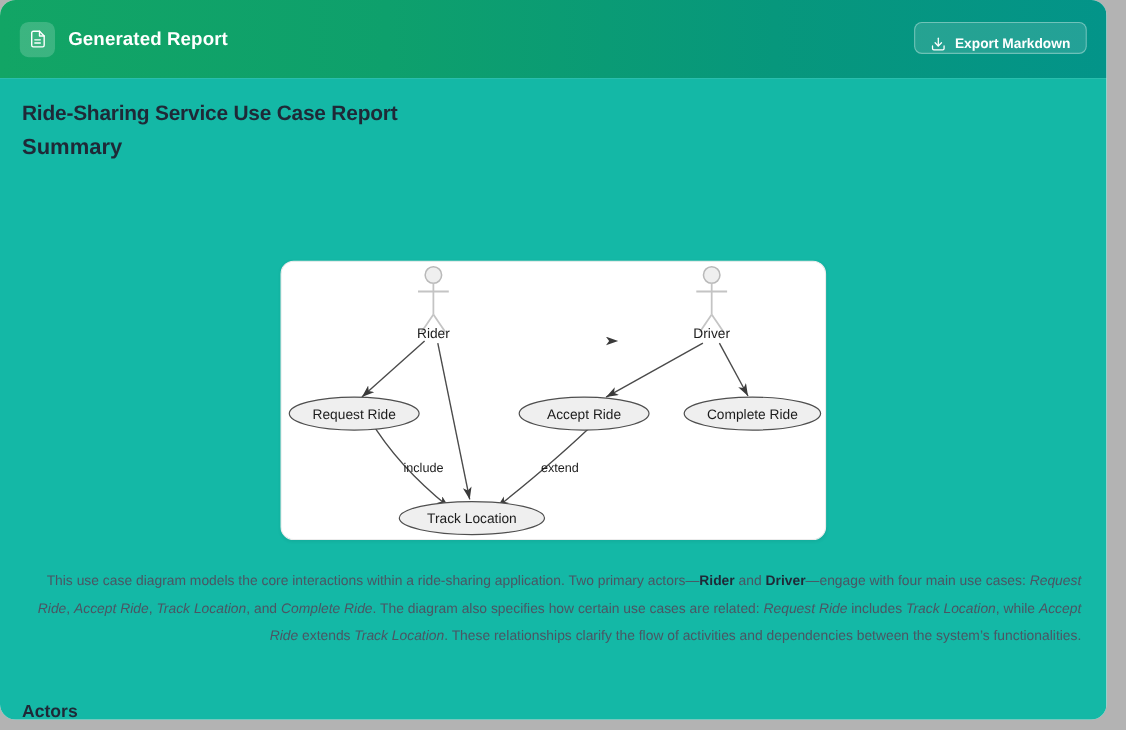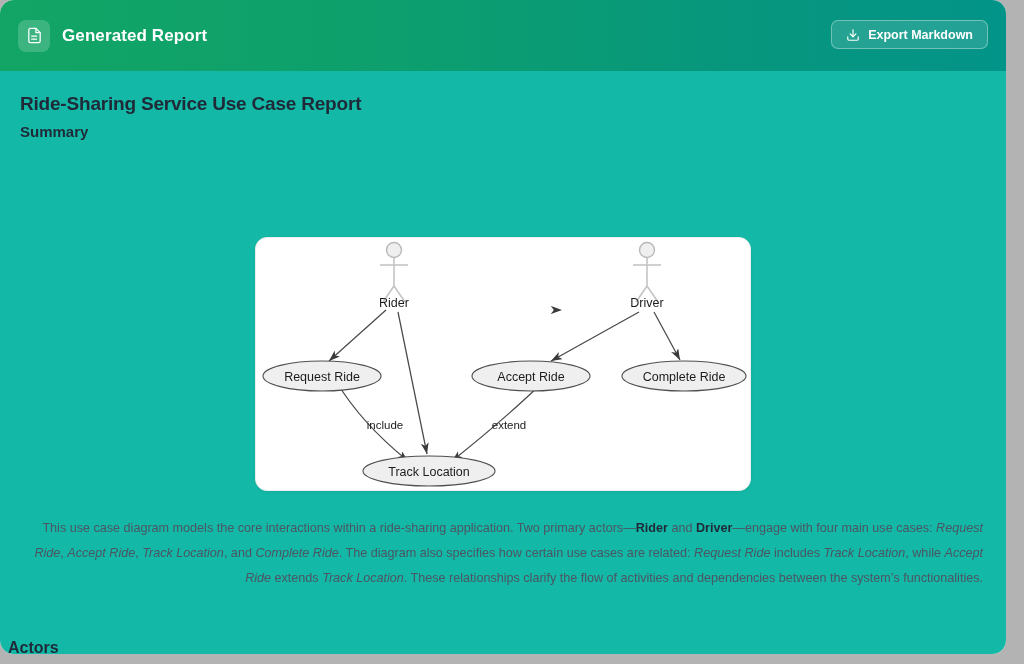--- a/index.html
+++ b/index.html
@@ -27,60 +27,60 @@
   .hdr-title{
     color:#ffffff;font-size:17px;font-weight:bold;line-height:20px;
     letter-spacing:.1px;
   }
   .hdr-sub{
     color:#e3f5ee;font-size:11.5px;line-height:15px;margin-top:2px;
   }
   .export-btn{
     position:absolute;right:18px;top:20px;
     height:29px;box-sizing:border-box;
-    display:flex;align-items:center;gap:8px;
-    padding:0 14px;border-radius:7px;
+    display:flex;align-items:flex-start;gap:8px;
+    padding:12px 14px;border-radius:7px;
     background:rgba(255,255,255,0.13);
     border:1px solid rgba(255,255,255,0.35);
     color:#ffffff;font-size:12.5px;font-weight:bold;
     cursor:pointer;user-select:none;
   }
   
   .content{
     position:relative;
     padding:22px 20px 0 20px;
     box-sizing:border-box;
     height:586px;
     background:#14b8a6;
   }
   .doc-title{
     font-size:19px;font-weight:bold;color:#1f2937;letter-spacing:-.2px;
     margin:0 0 8px 0;
   }
   .h2{
-    font-size:15px;font-weight:bold;color:#1f2937;margin:0 0 0 0;
+    font-size:20px;font-weight:bold;color:#1f2937;margin:0 0 0 0;
   }
   .h2.actors{font-size:16px;margin-top:22px;}
   
   .diagram-card{
     position:absolute;left:255px;top:166px;width:496px;height:254px;
     background:#ffffff;border:1px solid #ececec;border-radius:12px;
     box-shadow:0 1px 3px rgba(0,0,0,0.06);
     box-sizing:border-box;
   }
   .diagram-card svg{display:block;}
   
   .para{
     position:absolute;left:20px;top:445px;width:963px;
     font-size:12.6px;line-height:25px;color:#4b5563;text-align:right;
   }
   .para b{color:#1f2937;font-weight:bold;}
   .para i{font-style:italic;}
   
-  .actors-head{position:absolute;left:8px;top:546px;}
+  .actors-head{position:absolute;left:20px;top:546px;}
   .bullets{
     position:absolute;left:20px;top:585px;width:960px;
     margin:0;padding:0;list-style:none;
   }
   .bullets li{
     position:relative;padding-left:70px;
     font-size:12.6px;line-height:16px;color:#4b5563;
     margin-bottom:15px;
   }
 </style>

